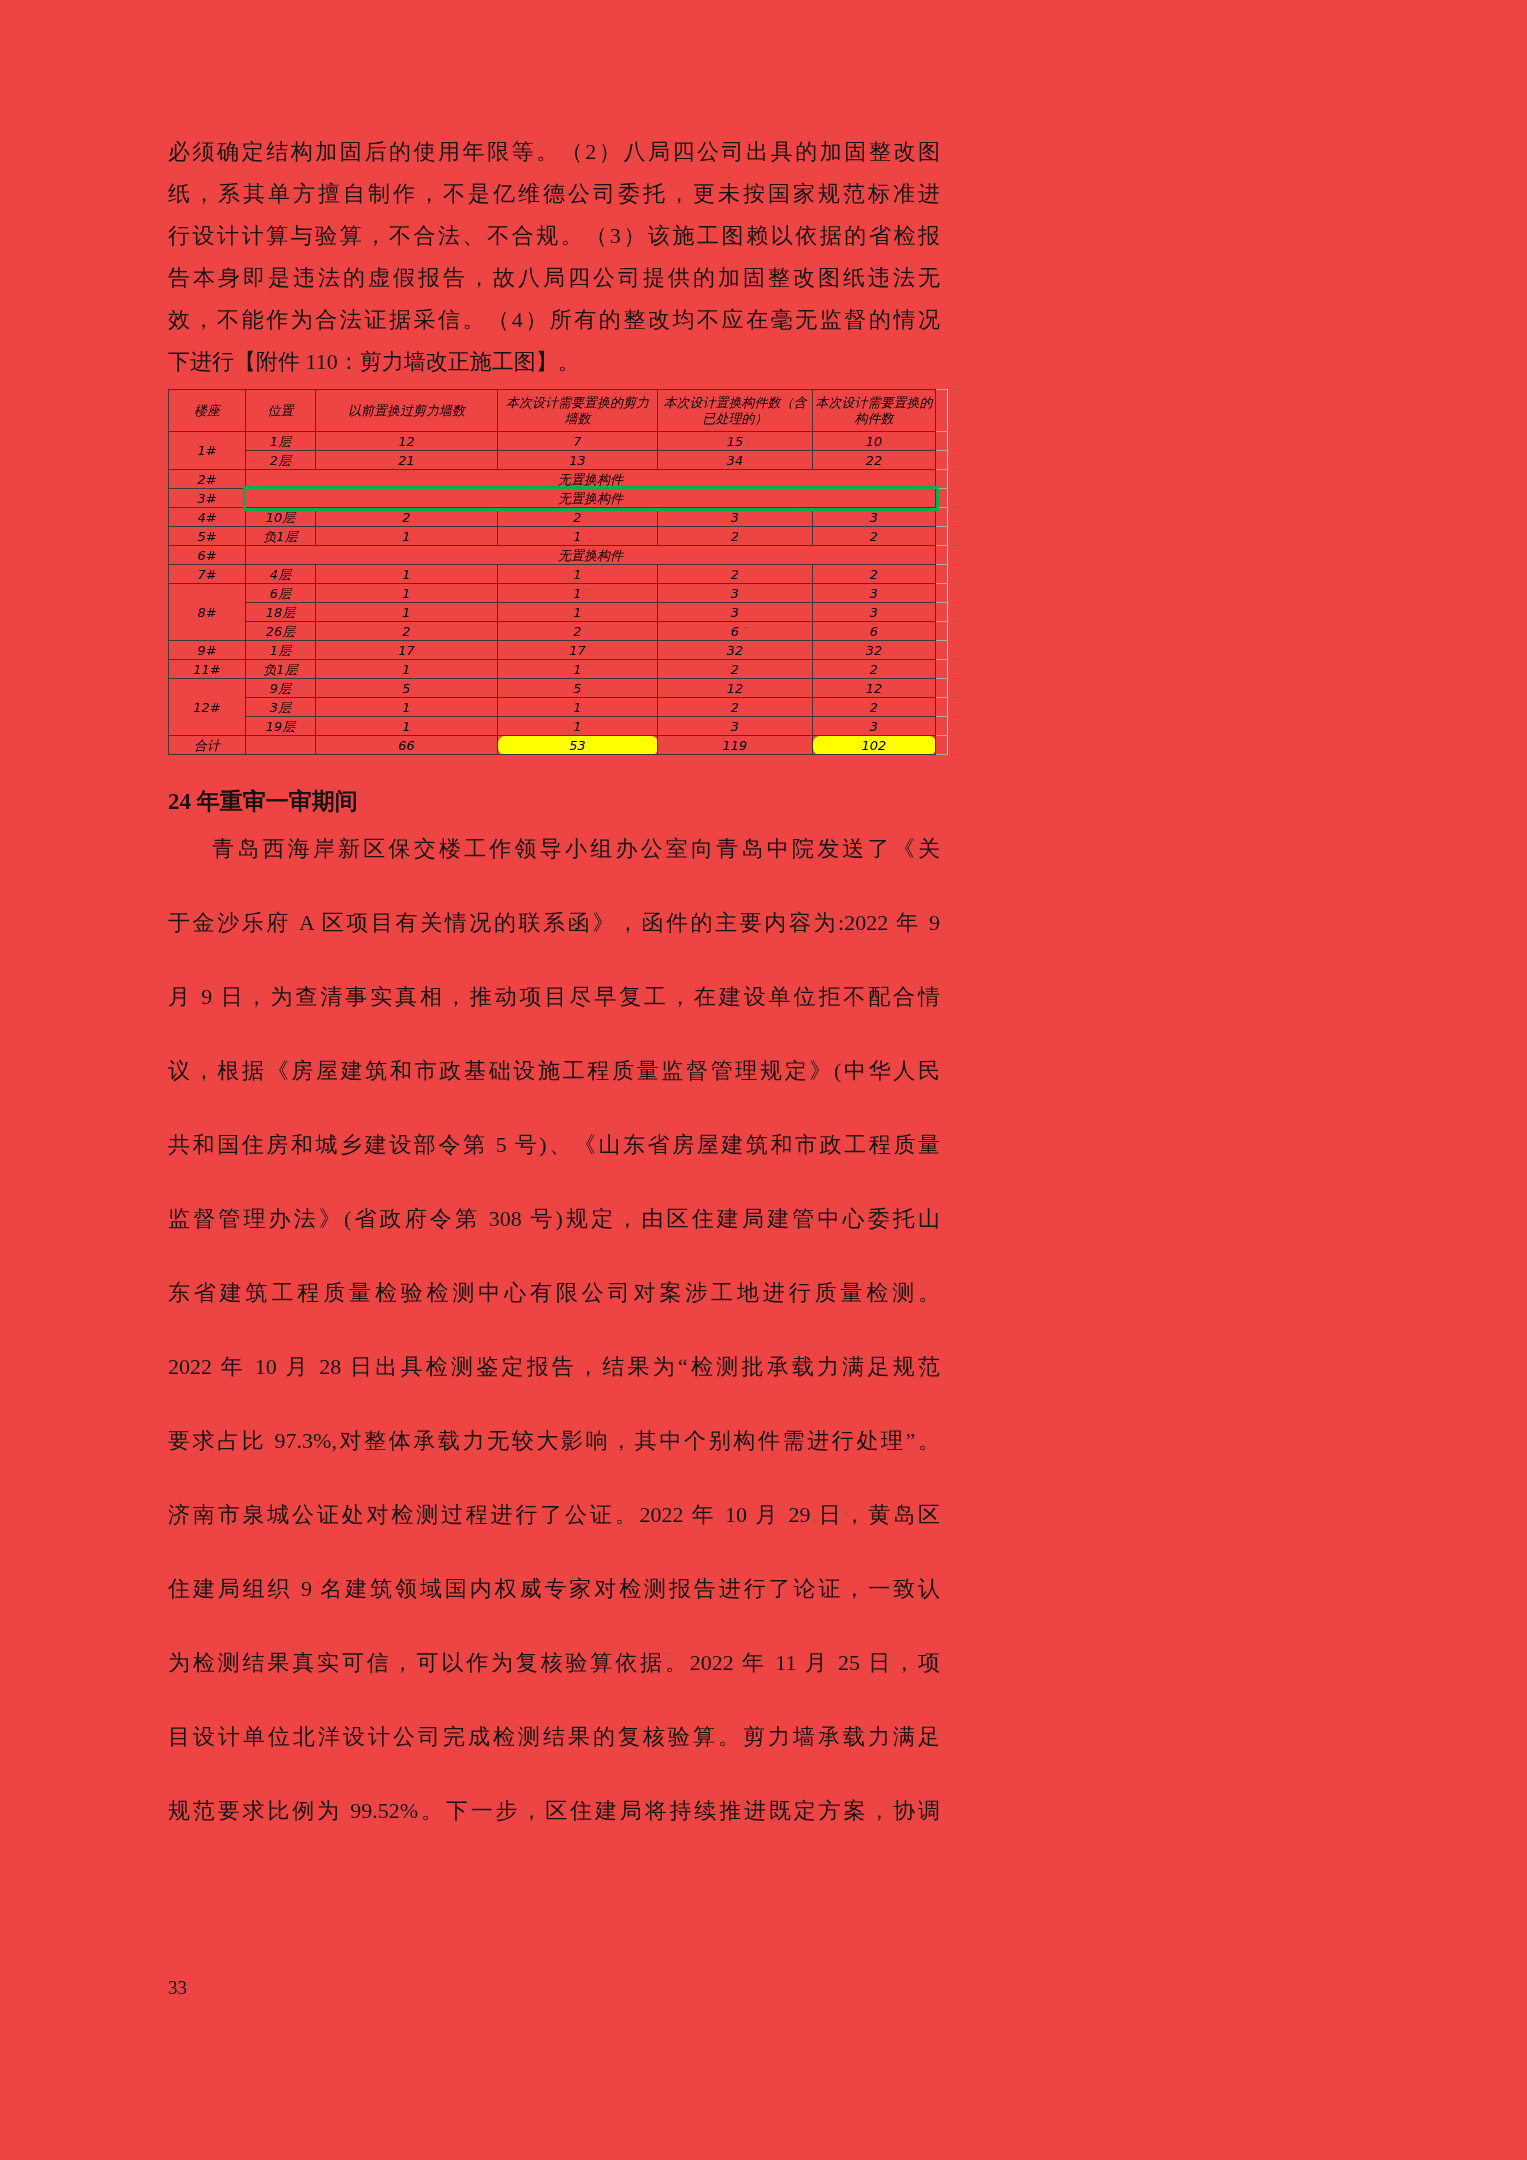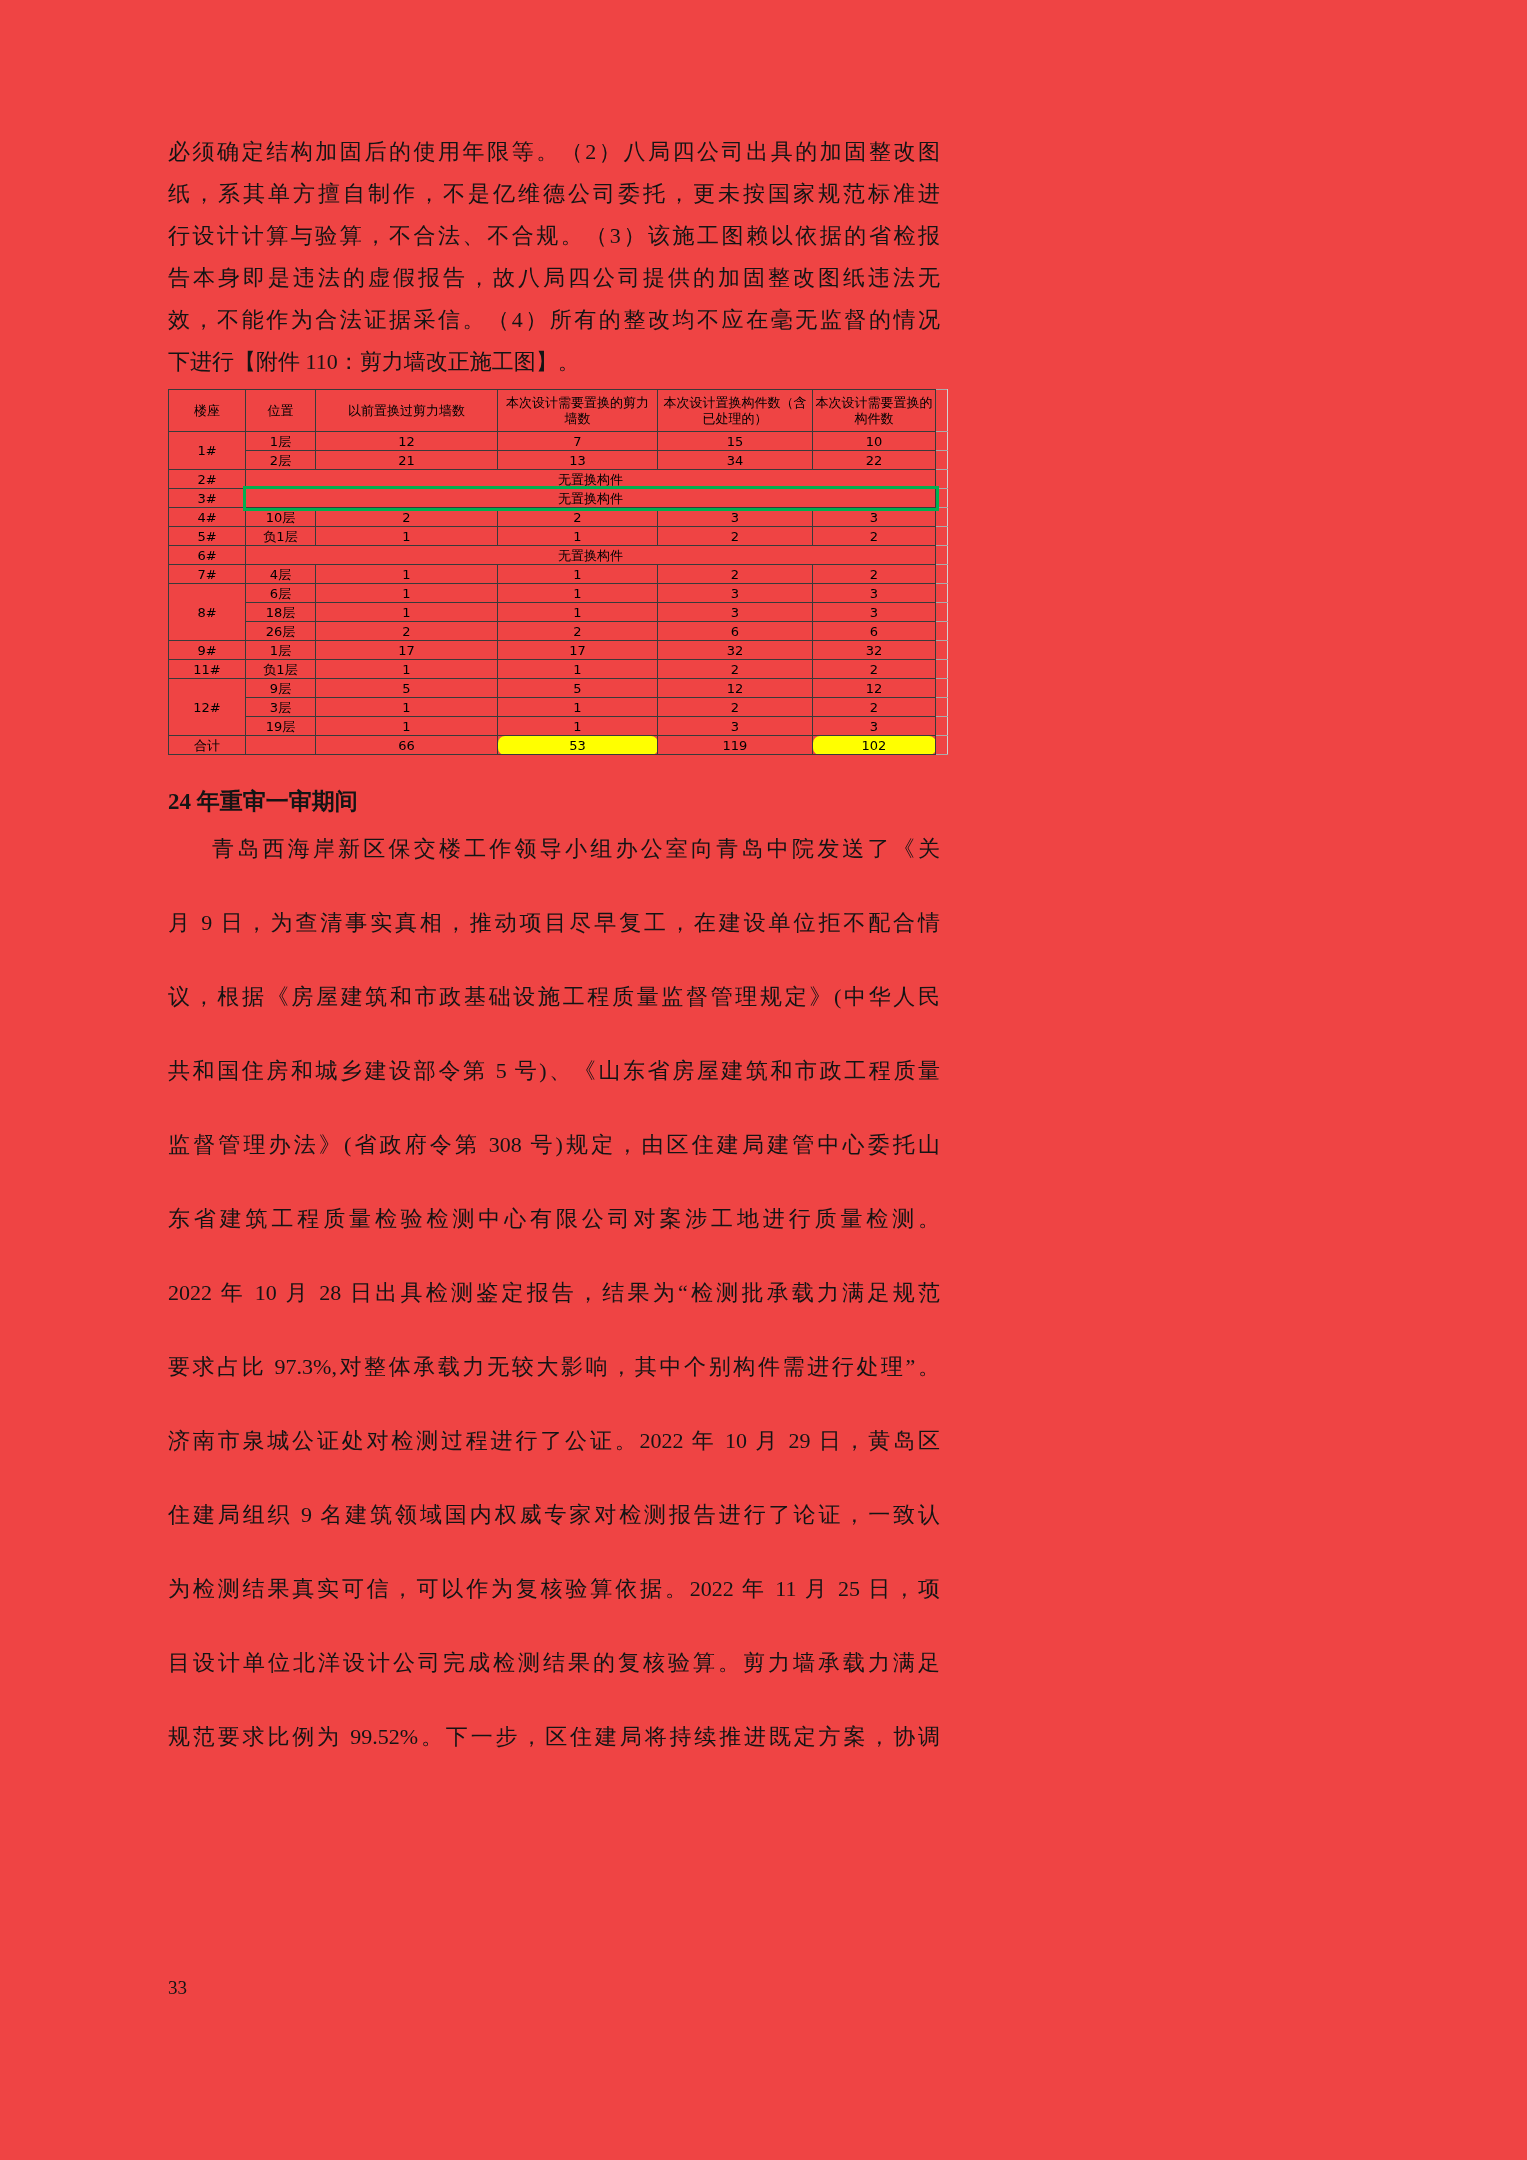--- a/index.html
+++ b/index.html
@@ -33,21 +33,21 @@
 
   #p2 { left: 168px; top: 812px; }
   #p2 .line { font-size: 22px; line-height: 74px; }
 
   #pageno {
     left: 168px; top: 1975px; width: 772px;
     font-size: 19px; line-height: 26px;
   }
 
   
-  #tablewrap { left: 168px; top: 389px; }
+  #tablewrap { left: 168px; top: 389px; font-style: italic; }
   table#reptable {
     border-collapse: collapse; table-layout: fixed; width: 779px;
     font-family: "DejaVu Sans", "Liberation Sans", sans-serif;
     font-size: 13px; color: #000;
   }
   #reptable th, #reptable td {
     border: 1px solid #3a3a3a;
     text-align: center; vertical-align: middle;
     padding: 0 2px; font-weight: normal; overflow: hidden;
   }
@@ -236,20 +236,21 @@
             <td class="stub"></td>
           </tr>
         </tbody>
     </table>
   </div>
 
   <div id="heading" class="abs">24 年重审一审期间</div>
 
   <div id="p2" class="abs para">
       <div class="line indent">青岛西海岸新区保交楼工作领导小组办公室向青岛中院发送了《关</div>
+      <div class="line">于金沙乐府 A 区项目有关情况的联系函》，函件的主要内容为:2022 年 9</div>
       <div class="line">月 9 日，为查清事实真相，推动项目尽早复工，在建设单位拒不配合情</div>
       <div class="line">议，根据《房屋建筑和市政基础设施工程质量监督管理规定》(中华人民</div>
       <div class="line">共和国住房和城乡建设部令第 5 号)、《山东省房屋建筑和市政工程质量</div>
       <div class="line">监督管理办法》(省政府令第 308 号)规定，由区住建局建管中心委托山</div>
       <div class="line">东省建筑工程质量检验检测中心有限公司对案涉工地进行质量检测。</div>
       <div class="line">2022 年 10 月 28 日出具检测鉴定报告，结果为“检测批承载力满足规范</div>
       <div class="line">要求占比 97.3%,对整体承载力无较大影响，其中个别构件需进行处理”。</div>
       <div class="line">济南市泉城公证处对检测过程进行了公证。2022 年 10 月 29 日，黄岛区</div>
       <div class="line">住建局组织 9 名建筑领域国内权威专家对检测报告进行了论证，一致认</div>
       <div class="line">为检测结果真实可信，可以作为复核验算依据。2022 年 11 月 25 日，项</div>

